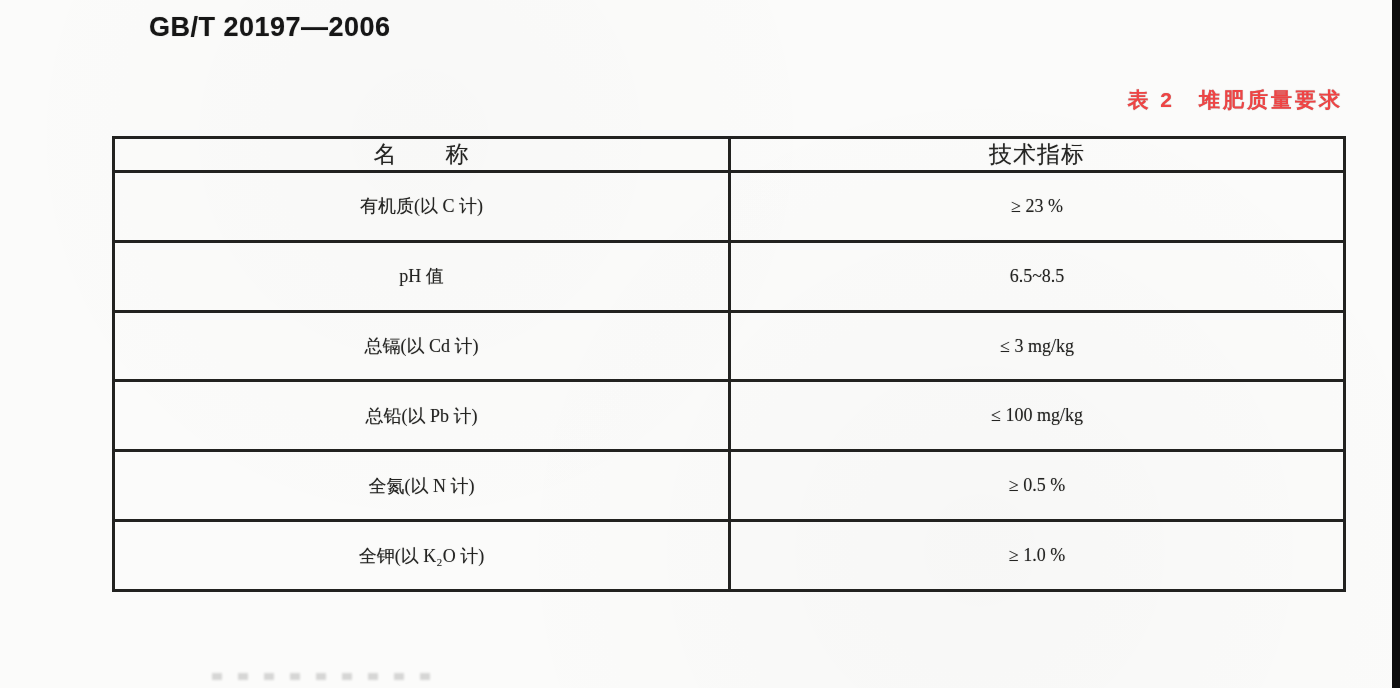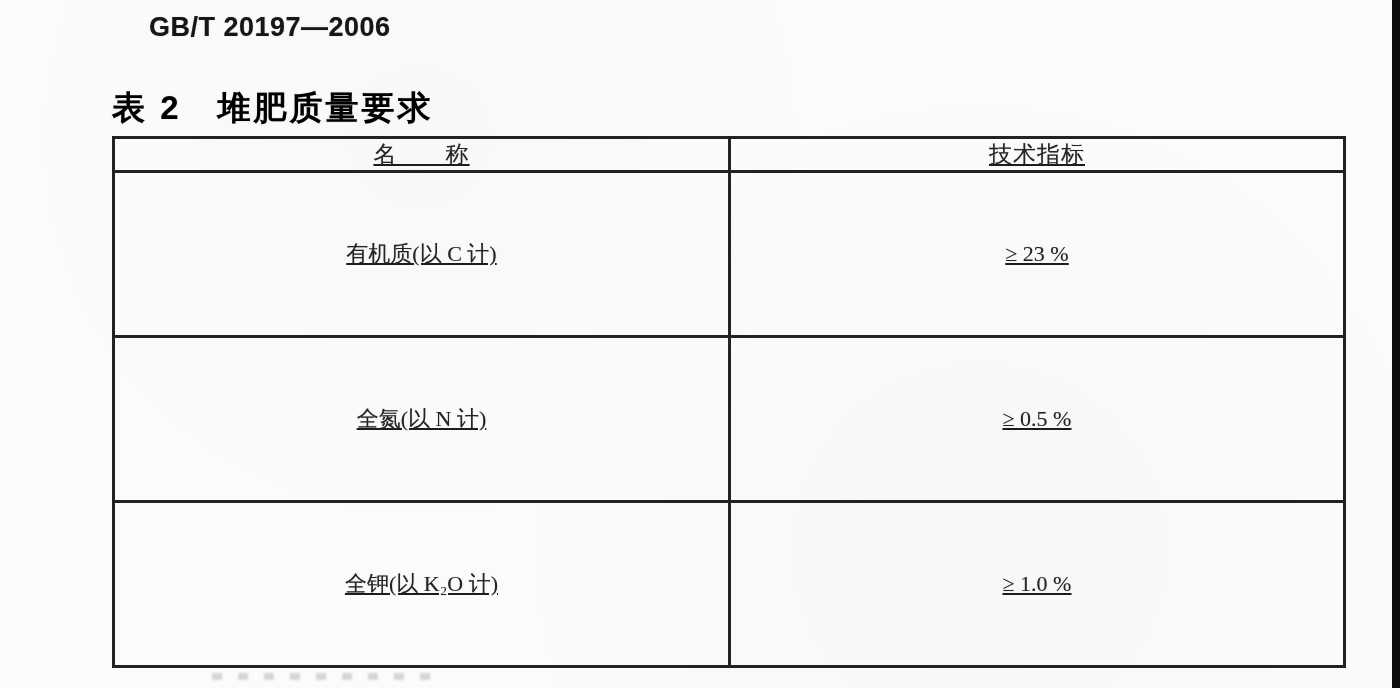--- a/index.html
+++ b/index.html
@@ -27,43 +27,42 @@
     font-size: 27px;
     letter-spacing: 0.5px;
     color: #161616;
     text-shadow: 0 0 1px rgba(30,30,30,0.45);
     margin-left: 37px;
   }
   .table-title {
     position: absolute;
     left: 112px; top: 86px;
     width: 1231px;
-    text-align: left;
+    text-align: right;
     font-family: "Liberation Sans", "DejaVu Sans", sans-serif;
     font-weight: bold;
-    font-size: 33px;
+    font-size: 21px;
     letter-spacing: 3px;
-    color: #000000;
+    color: #ef4444;
     text-shadow: 0 0 1px rgba(30,30,30,0.4);
   }
   table.quality {
     position: absolute;
     left: 112px; top: 136px;
-    width: 1231px; height: 532px;
+    width: 1231px; height: 456px;
     border-collapse: collapse;
     table-layout: fixed;
     background: transparent;
-    text-decoration: underline;
   }
   table.quality th,
   table.quality td {
     border: 3px solid #222220;
     text-align: center;
     vertical-align: middle;
-    font-size: 22px;
+    font-size: 18px;
     color: #242422;
     text-shadow: 0 0 1px rgba(40,40,40,0.35);
     padding: 0;
   }
   table.quality th {
     font-weight: normal;
     font-size: 23px;
     letter-spacing: 1px;
   }
   col.c-name  { width: 616px; }
@@ -106,20 +105,32 @@
       <th>名　　称</th>
       <th>技术指标</th>
     </tr>
   </thead>
   <tbody>
     <tr>
       <td>有机质(以 C 计)</td>
       <td>≥ 23 %</td>
     </tr>
     <tr>
+      <td>pH 值</td>
+      <td>6.5~8.5</td>
+    </tr>
+    <tr>
+      <td>总镉(以 Cd 计)</td>
+      <td>≤ 3 mg/kg</td>
+    </tr>
+    <tr>
+      <td>总铅(以 Pb 计)</td>
+      <td>≤ 100 mg/kg</td>
+    </tr>
+    <tr>
       <td>全氮(以 N 计)</td>
       <td>≥ 0.5 %</td>
     </tr>
     <tr>
       <td>全钾(以 K₂O 计)</td>
       <td>≥ 1.0 %</td>
     </tr>
   </tbody>
 </table>
 

